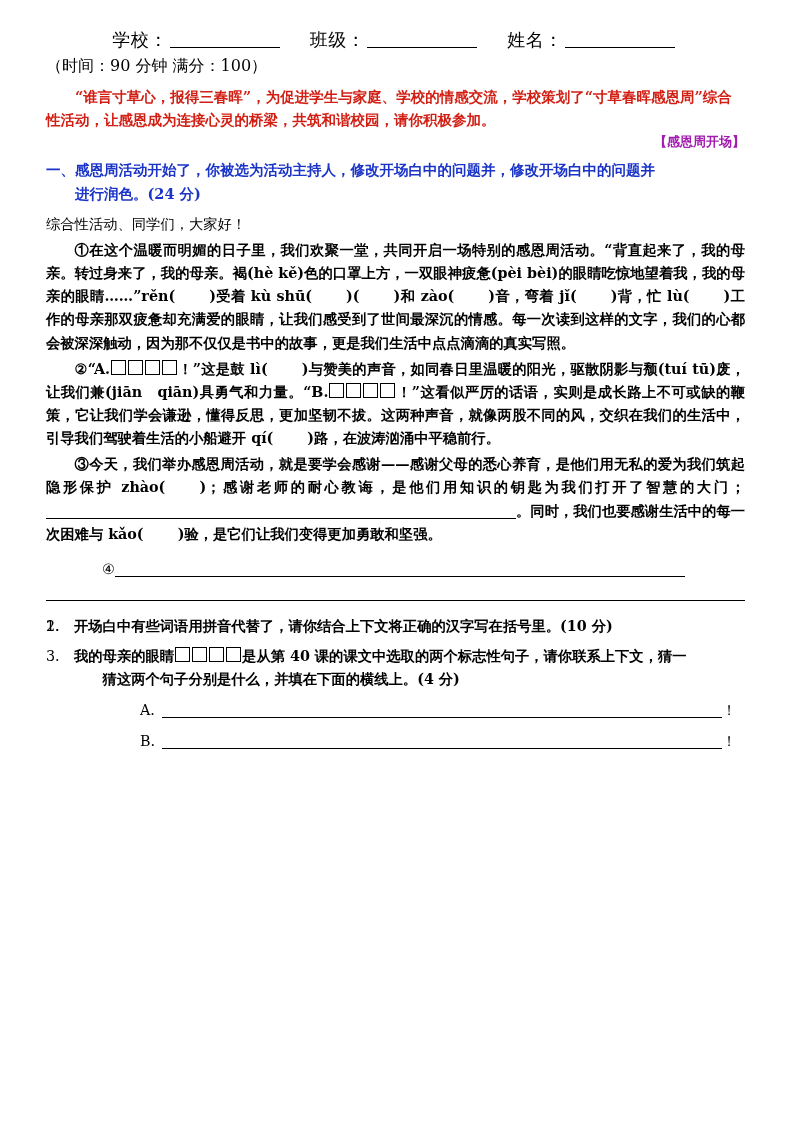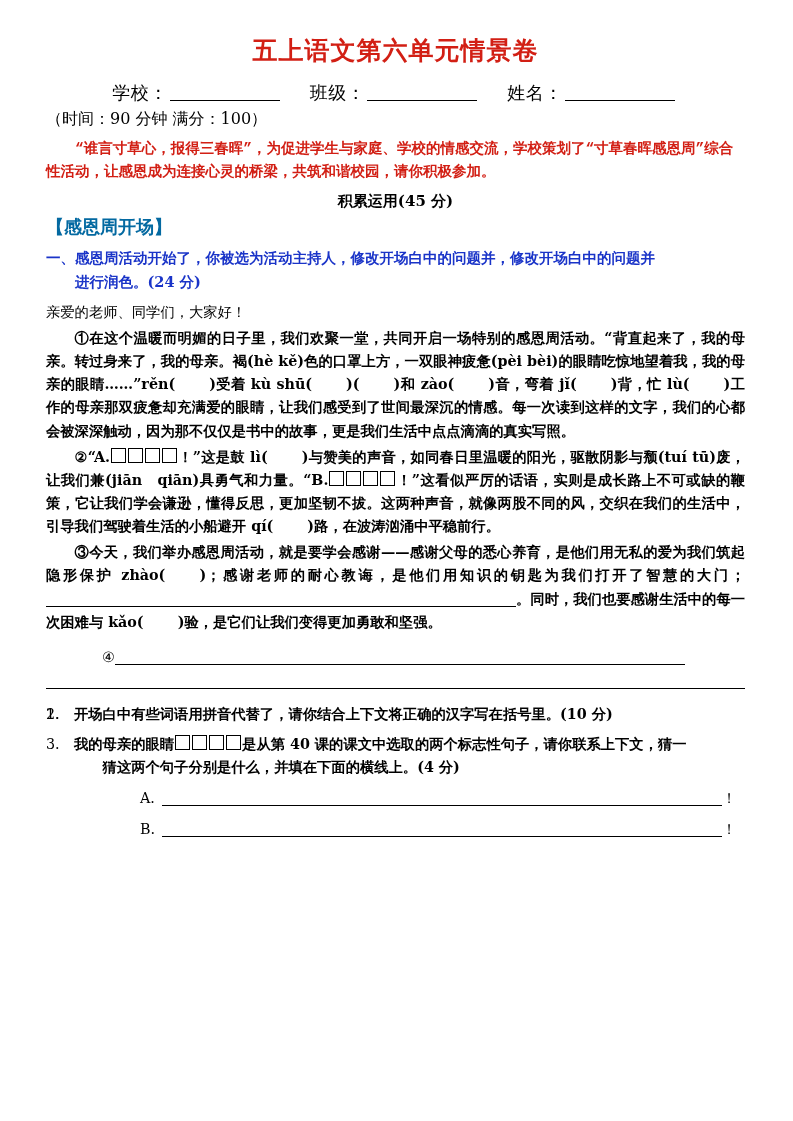--- a/index.html
+++ b/index.html
@@ -49,33 +49,32 @@
     font-size: 16px;
     margin: 2px 0 8px 0;
   }
   .intro {
     color: #d21f14;
     font-weight: bold;
     font-size: 14.5px;
     line-height: 1.6;
     text-indent: 2em;
     margin: 6px 0 1px 0;
-    font-family: Liberation Mono, monospace;
   }
   .section-head {
     text-align: center;
     font-weight: bold;
     font-size: 15px;
     margin: 8px 0 4px 0;
   }
   .bracket-head {
-    text-align: left;
-    color: #0369a1;
-    font-weight: bold;
-    font-size: 18px;
+    text-align: right;
+    color: #a21caf;
+    font-weight: bold;
+    font-size: 13px;
     margin: 2px 0 7px 0;
   }
   .q-blue {
     color: #1a34c8;
     font-weight: bold;
     font-size: 14.5px;
     line-height: 1.6;
     margin: 4px 0 8px 0;
     padding-left: 0;
     text-indent: 0;
@@ -144,40 +143,38 @@
     border-bottom: 1px solid #000;
     width: 560px;
     vertical-align: -3px;
   }
 </style>
 </head>
 <body>
 
 <div class="page">
 
-  <div class="title">五上语文第六单元情景卷</div>
 
   <div class="meta-line">
     <span>学校：</span><span class="blank"></span><span class="meta-gap"></span><span>班级：</span><span class="blank"></span><span class="meta-gap"></span><span>姓名：</span><span class="blank"></span>
   </div>
 
   <div class="meta-line2">（时间：90 分钟  满分：100）</div>
 
   <div class="intro">“谁言寸草心，报得三春晖”，为促进学生与家庭、学校的情感交流，学校策划了“寸草春晖感恩周”综合性活动，让感恩成为连接心灵的桥梁，共筑和谐校园，请你积极参加。</div>
 
-  <div class="section-head">积累运用(45 分)</div>
 
   <div class="bracket-head">【感恩周开场】</div>
 
   <div class="q-blue">
     <span>一、感恩周活动开始了，你被选为活动主持人，修改开场白中的问题并，修改开场白中的问题并</span>
     <span class="cont">进行润色。(24 分)</span>
   </div>
 
-  <p class="body">亲爱的老师、同学们，大家好！</p>
+  <p class="body">综合性活动、同学们，大家好！</p>
 
   <p class="body indent2">
     <span>①在这个温暖而明媚的日子里，我们欢聚一堂，共同开启一场特别的感恩周活动。“背直起来了，我的母亲。转过身来了，我的母亲。褐(hè kě)色的口罩上方，一双眼神疲惫(pèi bèi)的眼睛吃惊地望着我，我的母亲的眼睛……”rěn(</span><span class="paren-blank"></span><span>)受着 kù shū(</span><span class="paren-blank"></span><span>)(</span><span class="paren-blank"></span><span>)和 zào(</span><span class="paren-blank"></span><span>)音，弯着 jǐ(</span><span class="paren-blank"></span><span>)背，忙 lù(</span><span class="paren-blank"></span><span>)工作的母亲那双疲惫却充满爱的眼睛，让我们感受到了世间最深沉的情感。每一次读到这样的文字，我们的心都会被深深触动，因为那不仅仅是书中的故事，更是我们生活中点点滴滴的真实写照。</span>
   </p>
 
   <p class="body indent2">
     <span>②“A.</span><span class="box"></span><span class="box"></span><span class="box"></span><span class="box"></span><span>！”这是鼓 lì(</span><span class="paren-blank"></span><span>)与赞美的声音，如同春日里温暖的阳光，驱散阴影与颓(tuí tū)废，让我们兼(jiān　qiān)具勇气和力量。“B.</span><span class="box"></span><span class="box"></span><span class="box"></span><span class="box"></span><span>！”这看似严厉的话语，实则是成长路上不可或缺的鞭策，它让我们学会谦逊，懂得反思，更加坚韧不拔。这两种声音，就像两股不同的风，交织在我们的生活中，引导我们驾驶着生活的小船避开 qí(</span><span class="paren-blank"></span><span>)路，在波涛汹涌中平稳前行。</span>
   </p>
 
   <p class="body indent2">

